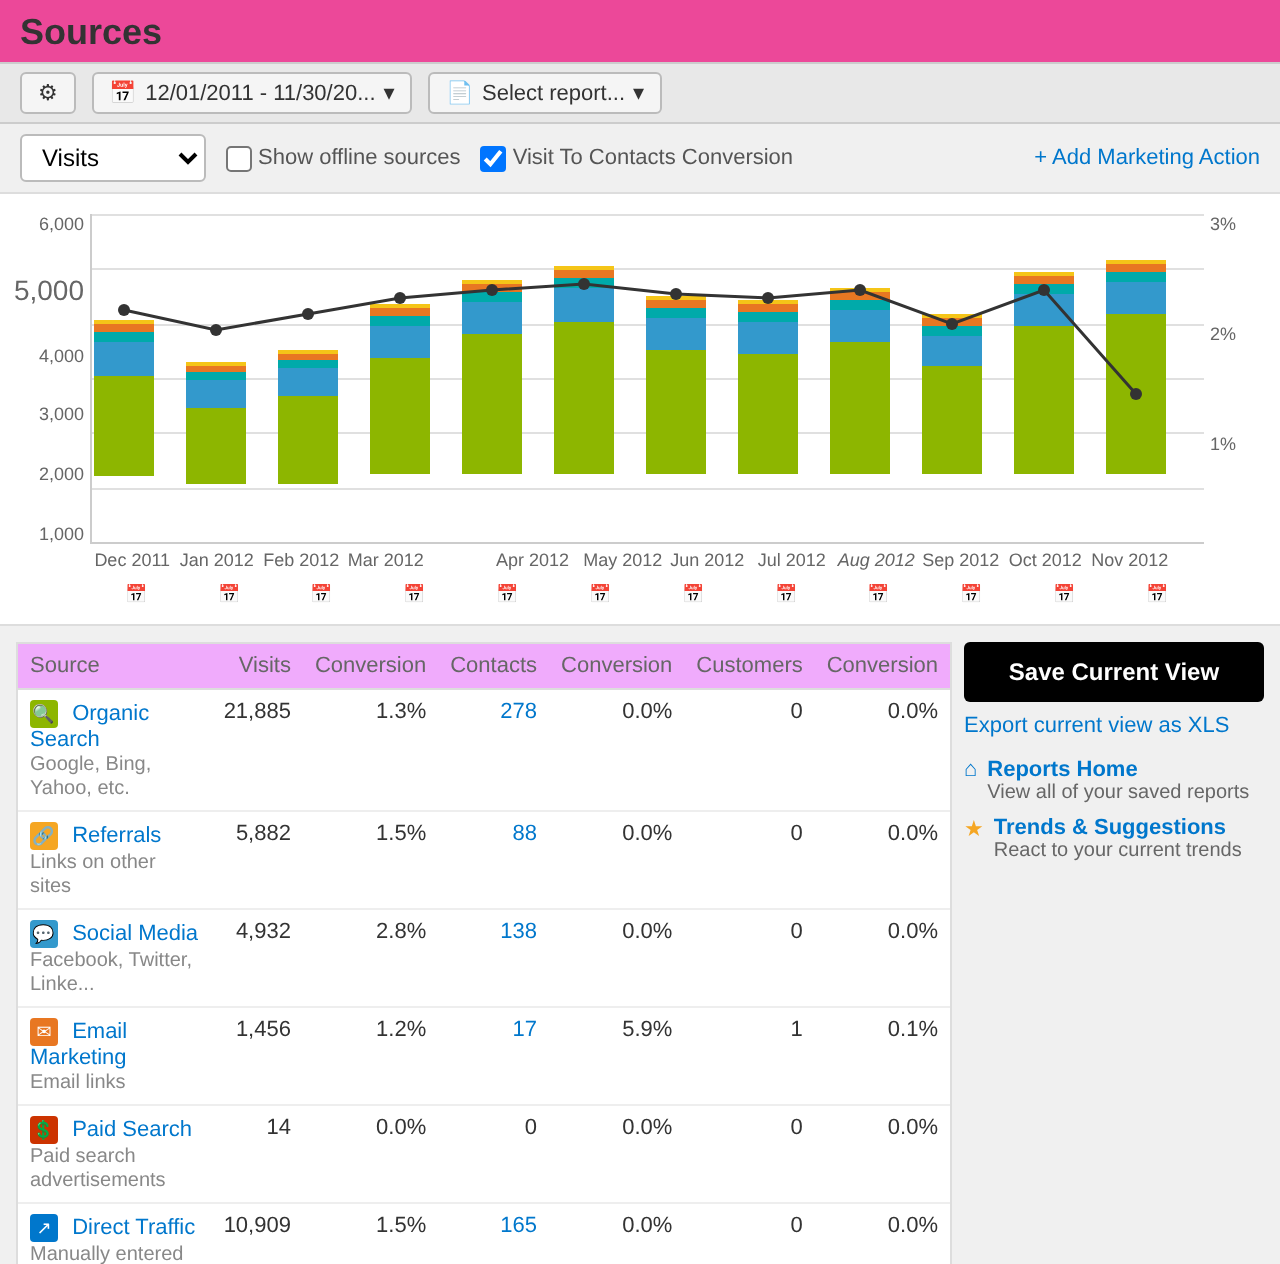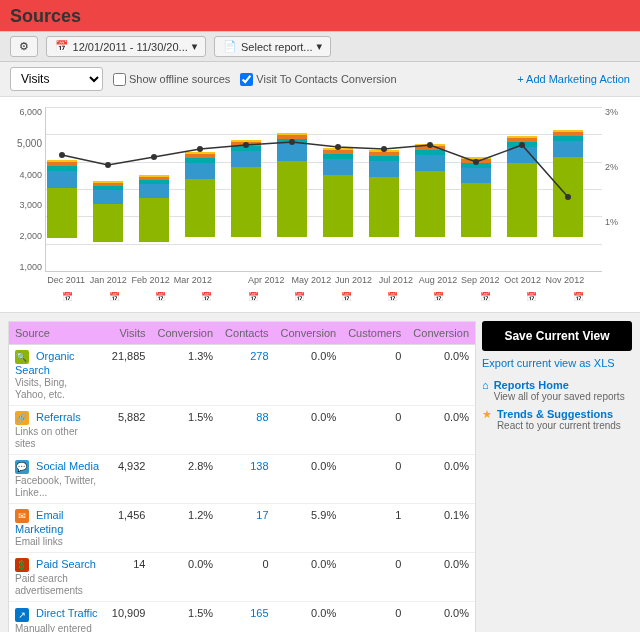--- a/index.html
+++ b/index.html
@@ -1,18 +1,18 @@
 <!DOCTYPE html>
 <html><head>
   <meta charset="utf-8">
   <style>
     * { box-sizing: border-box; margin: 0; padding: 0; }
     body { font-family: Arial, sans-serif; font-size: 12px; background: #f0f0f0; color: #333; width: 640px; }
     
-    .page-header { padding: 6px 10px 4px; background: #ef4444; }
+    .page-header { padding: 6px 10px 4px; background: #ec4899; }
     .page-title { font-size: 18px; font-weight: bold; color: #333; }
     
     .toolbar { display: flex; align-items: center; gap: 8px; padding: 4px 10px; background: #e8e8e8; border-top: 1px solid #ccc; border-bottom: 1px solid #ccc; }
     .toolbar-btn { display: flex; align-items: center; gap: 4px; padding: 3px 8px; background: #f5f5f5; border: 1px solid #bbb; border-radius: 3px; cursor: pointer; font-size: 11px; color: #333; }
     
     .metric-row { display: flex; align-items: center; gap: 10px; padding: 5px 10px; background: #f0f0f0; border-bottom: 1px solid #ddd; }
     .metric-select { padding: 3px 6px; border: 1px solid #bbb; border-radius: 3px; background: white; font-size: 12px; min-width: 90px; }
     .checkbox-label { display: flex; align-items: center; gap: 3px; font-size: 11px; color: #555; }
     .add-action { margin-left: auto; color: #0077cc; font-size: 11px; cursor: pointer; }
     
@@ -75,21 +75,21 @@
     <span>Visit To Contacts Conversion</span>
   </label>
   <span class="add-action">+ Add Marketing Action</span>
 </div>
 
 <div class="chart-container">
   <div style="position:relative; height:200px;">
 
     <div style="position:absolute;left:0;top:0;width:35px;height:165px;display:flex;flex-direction:column;justify-content:space-between;align-items:flex-end;padding-right:3px;">
       <span style="font-size:9px;color:#666;">6,000</span>
-      <span style="font-size:10px;color:#666;">5,000</span>
+      <span style="font-size:14px;color:#666;">5,000</span>
       <span style="font-size:9px;color:#666;">4,000</span>
       <span style="font-size:9px;color:#666;">3,000</span>
       <span style="font-size:9px;color:#666;">2,000</span>
       <span style="font-size:9px;color:#666;">1,000</span>
     </div>
 
     <div style="position:absolute;right:0;top:0;width:28px;height:165px;display:flex;flex-direction:column;justify-content:space-between;align-items:flex-start;padding-left:3px;">
       <span style="font-size:9px;color:#666;">3%</span>
       <span style="font-size:9px;color:#666;">2%</span>
       <span style="font-size:9px;color:#666;">1%</span>
@@ -213,21 +213,21 @@
 
     <div style="position:absolute;left:35px;right:44px;top:168px;display:flex;justify-content:space-around;">
       <span style="font-size:9px;color:#666;width:46px;text-align:center;">Dec 2011</span>
       <span style="font-size:9px;color:#666;width:46px;text-align:center;">Jan 2012</span>
       <span style="font-size:9px;color:#666;width:46px;text-align:center;">Feb 2012</span>
       <span style="font-size:9px;color:#666;width:46px;text-align:center;">Mar 2012</span>
       <span style="font-size:9px;color:#666;width:46px;text-align:left;margin-left:34px;">Apr 2012</span>
       <span style="font-size:9px;color:#666;width:46px;text-align:center;">May 2012</span>
       <span style="font-size:9px;color:#666;width:46px;text-align:center;">Jun 2012</span>
       <span style="font-size:9px;color:#666;width:46px;text-align:center;">Jul 2012</span>
-      <span style="font-size:9px;color:#666;width:46px;text-align:center;">Aug 2012</span>
+      <span style="font-size:9px;color:#666;width:46px;text-align:center;font-style:italic;">Aug 2012</span>
       <span style="font-size:9px;color:#666;width:46px;text-align:center;">Sep 2012</span>
       <span style="font-size:9px;color:#666;width:46px;text-align:center;">Oct 2012</span>
       <span style="font-size:9px;color:#666;width:46px;text-align:center;">Nov 2012</span>
     </div>
 
     <div style="position:absolute;left:35px;right:28px;top:185px;display:flex;justify-content:space-around;">
       <span style="font-size:9px;color:#aaa;width:46px;text-align:center;">📅</span>
       <span style="font-size:9px;color:#aaa;width:46px;text-align:center;">📅</span>
       <span style="font-size:9px;color:#aaa;width:46px;text-align:center;">📅</span>
       <span style="font-size:9px;color:#aaa;width:46px;text-align:center;">📅</span>
@@ -256,21 +256,21 @@
           <th class="num">Conversion</th>
           <th class="num">Customers</th>
           <th class="num">Conversion</th>
         </tr>
       </thead>
       <tbody id="table-body">
       <tr>
     <td>
       <span style="display:inline-block;width:14px;height:14px;background:#8db600;border-radius:2px;vertical-align:middle;margin-right:4px;text-align:center;line-height:14px;font-size:9px;color:white;">🔍</span>
       <span class="link" style="color:#0077cc;cursor:pointer;">Organic Search</span><br>
-      <span class="sub-text">Visits, Bing, Yahoo, etc.</span>
+      <span class="sub-text">Google, Bing, Yahoo, etc.</span>
     </td>
     <td class="num">21,885</td>
     <td class="num">1.3%</td>
     <td class="num" style="color:#0077cc">278</td>
     <td class="num">0.0%</td>
     <td class="num">0</td>
     <td class="num">0.0%</td>
   </tr>
           <tr>
     <td>

